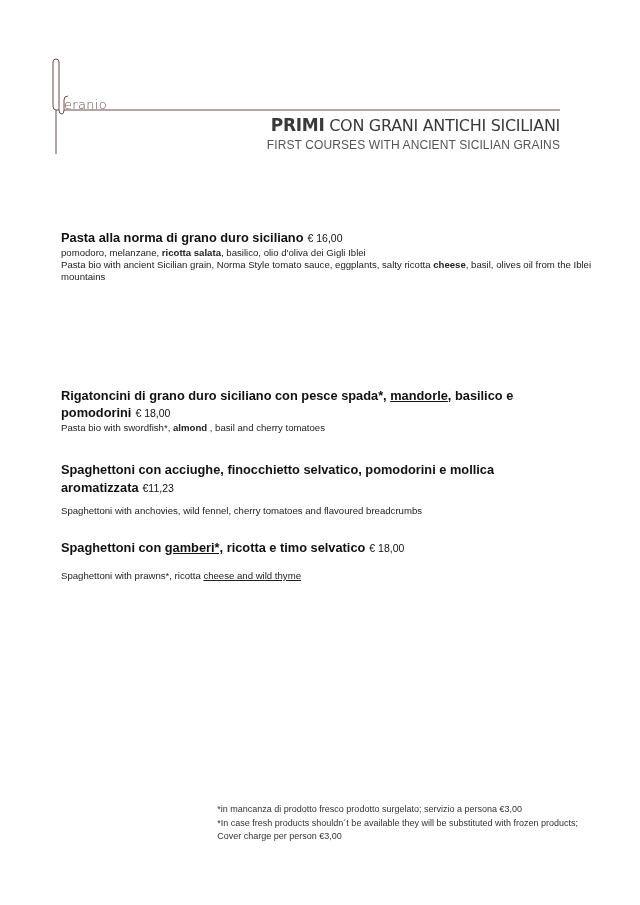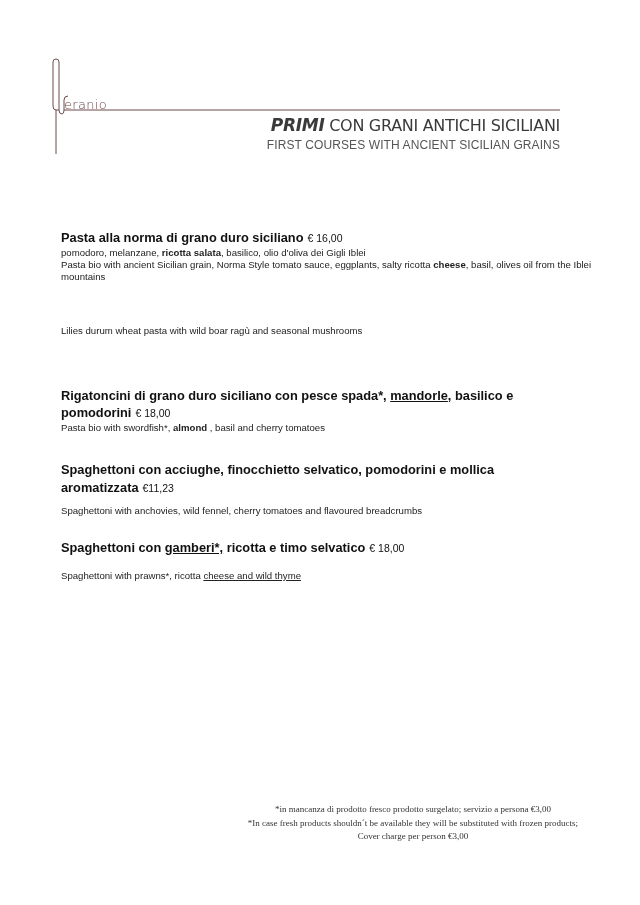--- a/index.html
+++ b/index.html
@@ -4,29 +4,29 @@
 <style>
   html, body { margin:0; padding:0; background:#ffffff; }
   body { width:640px; height:905px; position:relative; overflow:hidden;
          font-family:"Liberation Sans", sans-serif; color:#111; }
   .logo { position:absolute; left:50px; top:58px; width:520px; height:100px; }
   .logo svg { position:absolute; left:0; top:0; }
   .logo-text { position:absolute; left:14px; top:39px; font-family:"DejaVu Sans", sans-serif;
                font-size:13px; color:#6b4a4a; letter-spacing:0.3px; font-weight:300; }
   .title-block { position:absolute; right:80px; top:116px; text-align:right; color:#3a3a3a; }
   .title-main { font-family:"DejaVu Sans", sans-serif; font-size:16px; letter-spacing:-0.3px; line-height:18px; }
-  .title-main b { font-weight:bold; font-size:17px;font-style:italic; }
+  .title-main b { font-weight:bold; font-size:17px; }
   .title-sub { font-family:Liberation Sans, sans-serif; font-size:12px; color:#555; letter-spacing:0.1px; margin-top:3px; }
   .dish { position:absolute; left:61px; width:560px; }
   .dish-name { font-weight:bold; font-size:12.8px; line-height:17px; color:#111; }
   .price { font-weight:normal; font-size:10.5px; margin-left:4px; }
   .desc { font-size:9.6px; line-height:12px; color:#222; }
   .u { text-decoration:underline; }
   .b { font-weight:bold; }
-  .footer { position:absolute; right:62px; top:803px; text-align:center; font-size:9px; line-height:13.5px; color:#333;font-family:Liberation Serif, serif; }
+  .footer { position:absolute; right:62px; top:803px; text-align:left; font-size:9px; line-height:13.5px; color:#333; }
 </style>
 </head>
 <body>
 
 <div class="logo">
   <svg width="520" height="100">
     <path d="M3 4 Q3 1 6 1 Q9 1 9 4 L9 52 Q9 56 12 56 Q14 56 14 52 L14 42 Q14 38 18 38" fill="none" stroke="#6b4a4a" stroke-width="1"></path>
     <path d="M3 4 L3 48 Q3 52 6 52 L9 52" fill="none" stroke="#6b4a4a" stroke-width="1"></path>
     <line x1="6" y1="52" x2="6" y2="96" stroke="#6b4a4a" stroke-width="1"></line>
     <line x1="14" y1="52" x2="510" y2="52" stroke="#6b4a4a" stroke-width="1"></line>
@@ -39,21 +39,20 @@
   <div class="title-sub">FIRST COURSES WITH ANCIENT SICILIAN GRAINS</div>
 </div>
 
 <div class="dish" style="top:229px">
   <div class="dish-name"><span>Pasta alla norma di grano duro siciliano</span><span class="price">€ 16,00</span></div>
   <div class="desc"><span>pomodoro, melanzane, </span><span class="b">ricotta salata</span><span>, basilico, olio d'oliva dei Gigli Iblei</span></div>
   <div class="desc"><span>Pasta bio  with ancient Sicilian grain, Norma Style tomato sauce, eggplants, salty ricotta </span><span class="b">cheese</span><span>, basil, olives oil from the Iblei mountains</span></div>
 </div>
 
 <div class="dish" style="top:320px">
-  <div class="desc" style="margin-top:5px">Lilies  durum wheat pasta with wild boar ragù and seasonal mushrooms</div>
 </div>
 
 <div class="dish" style="top:387px; width:470px">
   <div class="dish-name"><span>Rigatoncini di grano duro siciliano con pesce spada*, </span><span class="u">mandorle</span><span>, basilico e pomodorini</span><span class="price">€ 18,00</span></div>
   <div class="desc"><span>Pasta bio with swordfish*, </span><span class="b">almond</span><span> , basil and cherry tomatoes</span></div>
 </div>
 
 <div class="dish" style="top:461px; width:450px">
   <div class="dish-name" style="line-height:18px"><span>Spaghettoni con acciughe, finocchietto selvatico, pomodorini e mollica aromatizzata</span><span class="price">€11,23</span></div>
   <div class="desc" style="margin-top:8px">Spaghettoni with  anchovies, wild fennel, cherry tomatoes and flavoured breadcrumbs</div>

